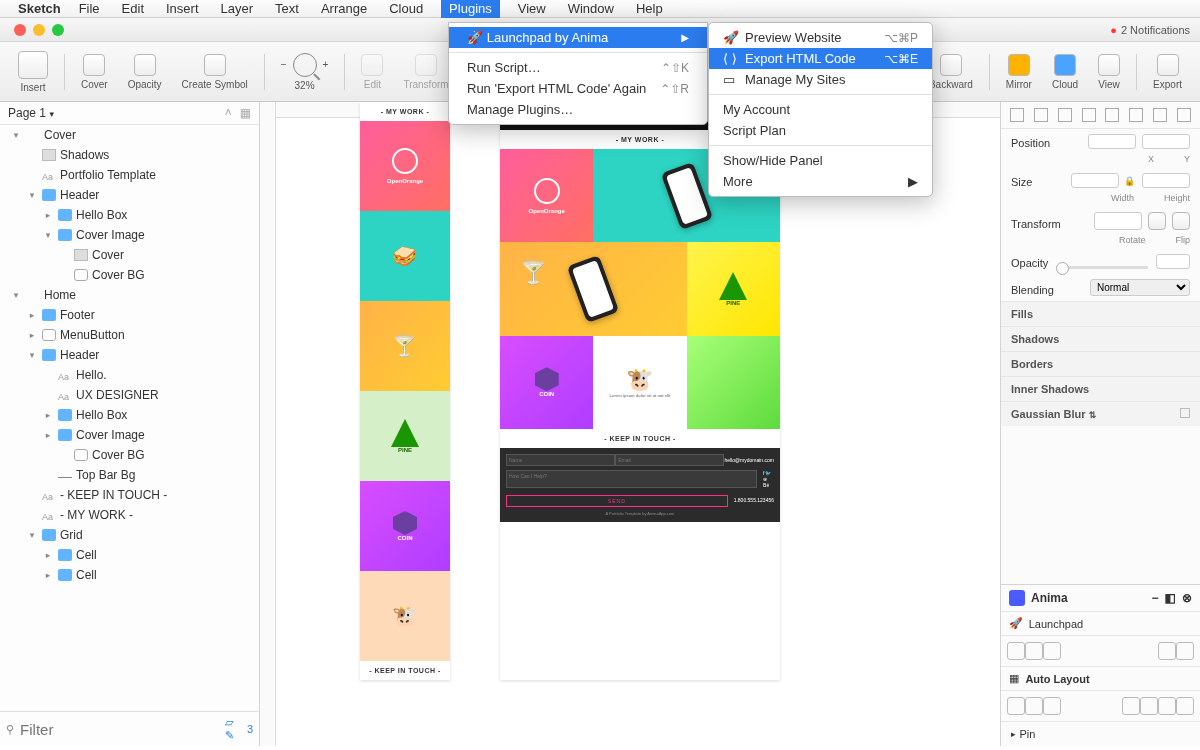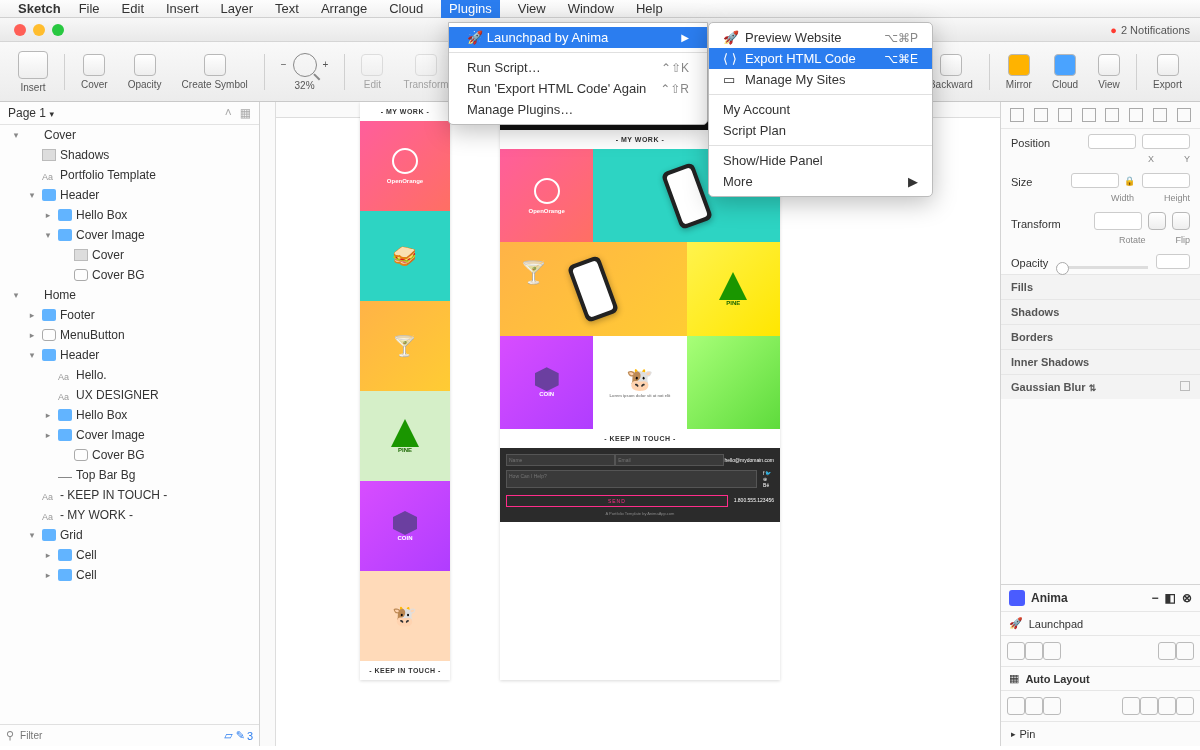--- a/index.html
+++ b/index.html
@@ -44,21 +44,21 @@
 .layer-row { display:flex; align-items:center; padding:3px 6px; gap:4px; cursor:default; }
 .layer-row .disclosure { width:12px; text-align:center; color:#888; font-size:9px; }
 .layer-row .indent { display:inline-block; }
 .layer-icon { width:14px; height:12px; display:inline-block; }
 .folder-ic { background:#62b4ff; border-radius:2px; }
 .text-ic::before { content:"Aa"; font-size:9px; color:#999; }
 .img-ic { background:#ddd; border:1px solid #bbb; }
 .rect-ic { border:1px solid #aaa; border-radius:3px; }
 .line-ic { border-top:1.5px solid #888; margin-top:5px; height:1px; }
 .filter-bar { border-top:1px solid #e0e0e0; padding:4px 6px; display:flex; align-items:center; gap:6px; font-size:11px; color:#888; }
-.filter-bar input { flex:1; border:none; outline:none; font-size:10px; background:transparent; }
+.filter-bar input { flex:1; border:none; outline:none; font-size:15px; background:transparent; }
 .filter-badge { color:#2b7def; display:flex; align-items:center; gap:2px; }
 
 
 .canvas { flex:1; background:#fff; position:relative; overflow:hidden; }
 .ruler-h { position:absolute; top:0; left:0; right:0; height:16px; background:#fafafa; border-bottom:1px solid #ddd; }
 .ruler-v { position:absolute; top:0; left:0; bottom:0; width:16px; background:#fafafa; border-right:1px solid #ddd; }
 .artboards { position:absolute; top:0; left:100px; display:flex; gap:50px; }
 .artboard { background:#fff; box-shadow:0 1px 3px rgba(0,0,0,.15); }
 .ab-small { width:90px; }
 .ab-large { width:280px; }
@@ -527,20 +527,24 @@
       </div>
     <div class="insp-sub">
         <span>Rotate</span>
         <span>Flip</span>
       </div>
     <div class="insp-row">
         <span>Opacity</span>
         <div class="slider"></div>
         <input style="width: 34px;">
       </div>
+    <div class="insp-row">
+        <span>Blending</span>
+        <select class="blend"><option>Normal</option></select>
+      </div>
     <div class="insp-section">Fills</div>
     <div class="insp-section">Shadows</div>
     <div class="insp-section">Borders</div>
     <div class="insp-section">Inner Shadows</div>
     <div class="insp-section"><span>Gaussian Blur</span> <span style="font-size:9px">⇅</span><span style="float:right;border:1px solid #bbb;width:10px;height:10px;display:inline-block"></span></div>
 
     <div style="flex:1"></div>
 
     <div class="anima-panel">
       <div class="anima-head">

